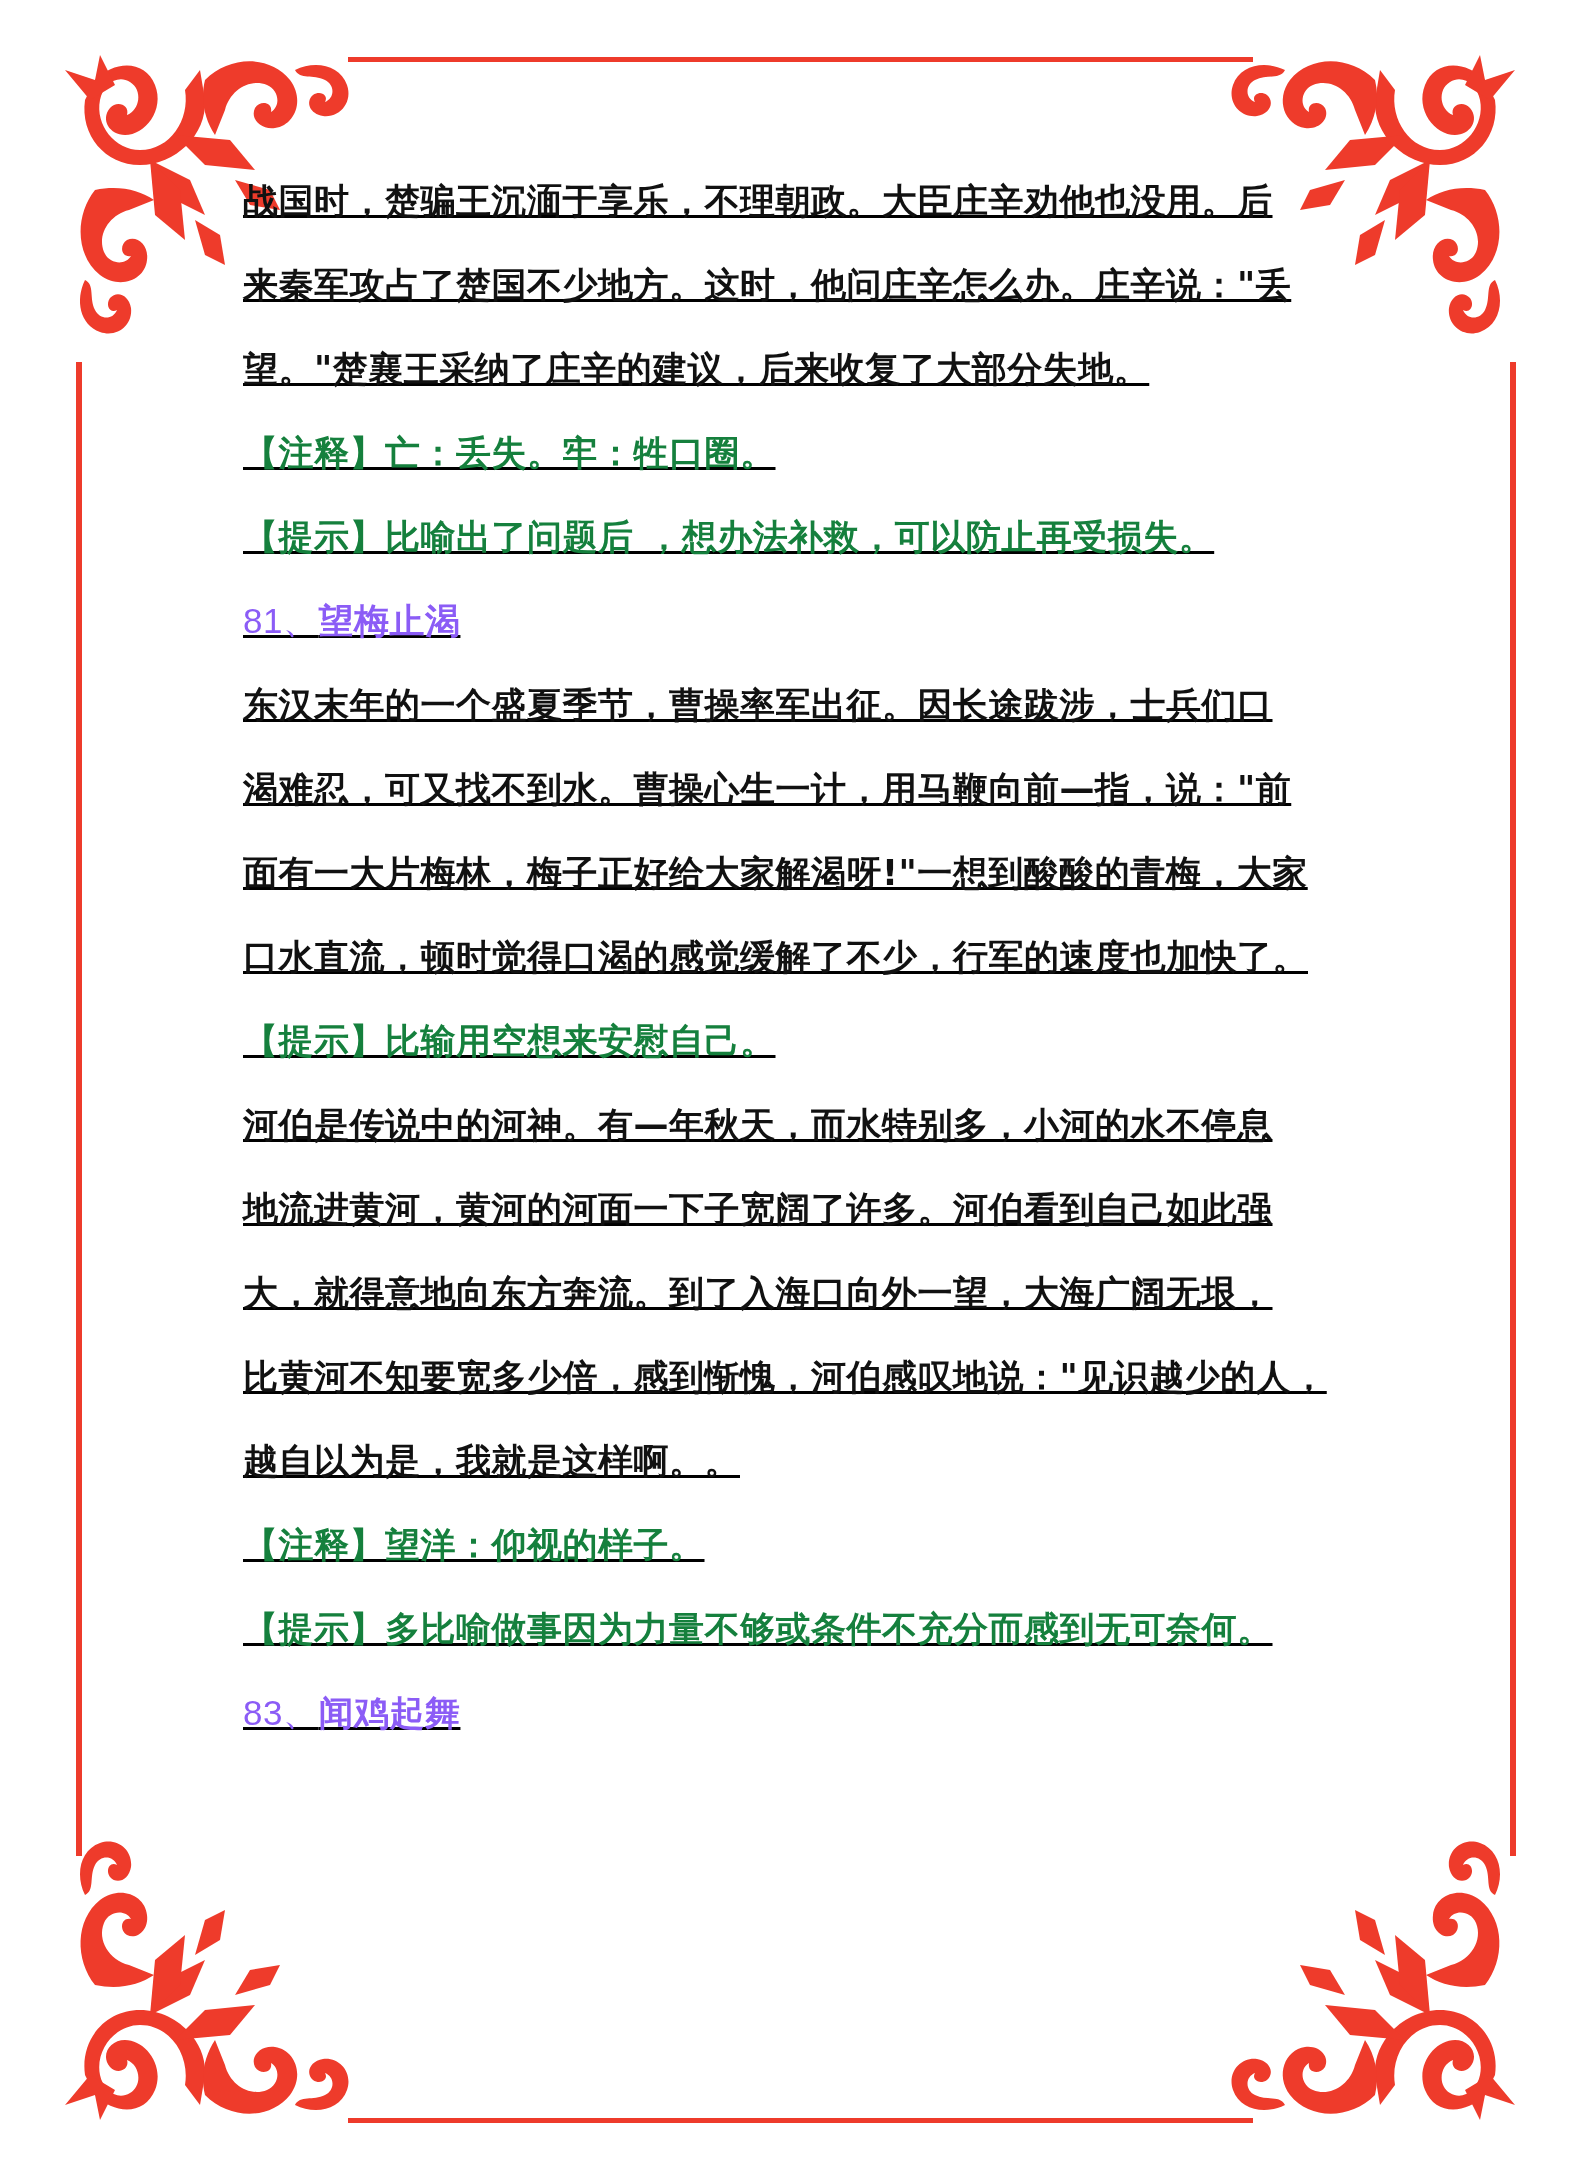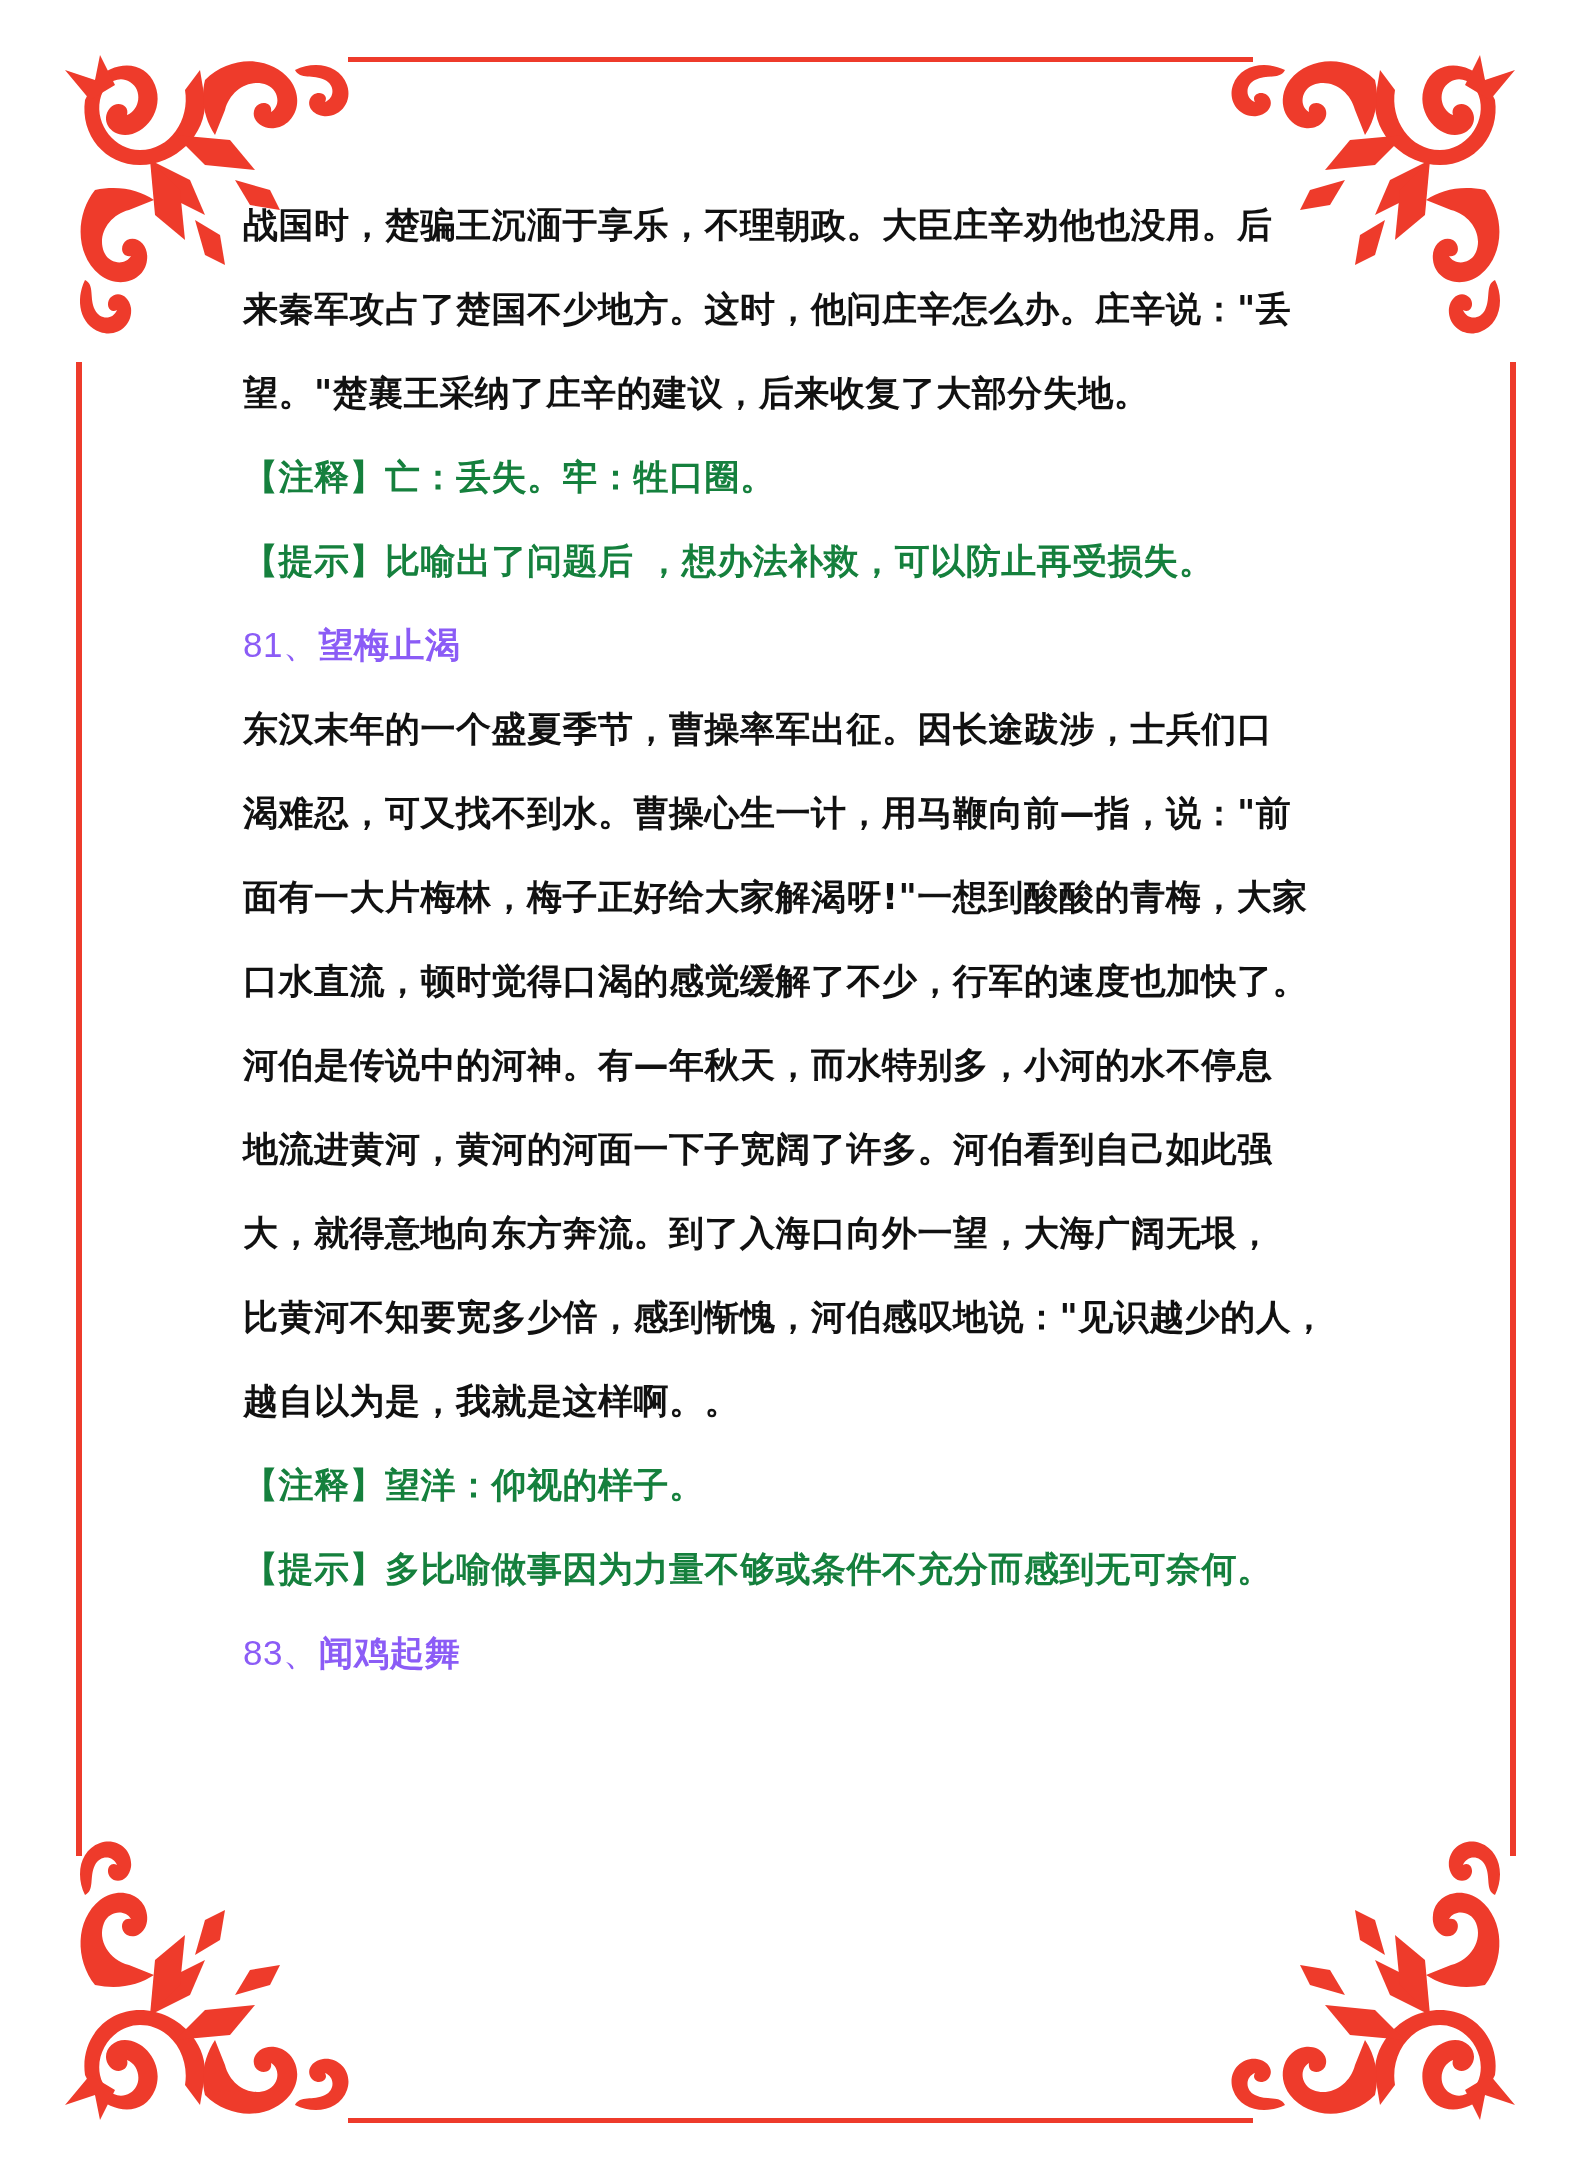--- a/index.html
+++ b/index.html
@@ -12,21 +12,21 @@
     .border-left { left: 76px; top: 362px; width: 6px; height: 1494px; }
     .border-right { left: 1510px; top: 362px; width: 6px; height: 1494px; }
 
     .corner { position: absolute; width: 300px; height: 300px; }
     .corner svg { width: 100%; height: 100%; display: block; }
     .corner-tl { left: 55px; top: 40px; }
     .corner-tr { left: 1225px; top: 40px; transform: scaleX(-1); }
     .corner-bl { left: 55px; top: 1835px; transform: scaleY(-1); }
     .corner-br { left: 1225px; top: 1835px; transform: scale(-1,-1); }
 
-    .content { position: absolute; left: 243px; top: 196px; width: 1130px; }
+    .content { position: absolute; left: 243px; top: 172px; width: 1130px; text-decoration: underline; }
     .line {
       height: 84px; line-height: 58px;
       font-family: "DejaVu Sans", "Liberation Sans", sans-serif;
       font-size: 35px; font-weight: bold; white-space: nowrap;
       letter-spacing: 0.5px;
     }
     .body-line { color: #111111; }
     .note-line { color: #15803d; }
     .title-line { color: #8b5cf6; font-weight: bold; }
     .title-num { font-family: "Liberation Sans", sans-serif; font-weight: normal; }
@@ -118,20 +118,21 @@
     <div class="line note-line">【注释】亡：丢失。牢：牲口圈。</div>
     <div class="line note-line">【提示】比喻出了问题后 ，想办法补救，可以防止再受损失。</div>
 
     <div class="line title-line">
       <span class="title-num">81、</span><span>望梅止渴</span>
     </div>
     <div class="line body-line">东汉末年的一个盛夏季节，曹操率军出征。因长途跋涉，士兵们口</div>
     <div class="line body-line">渴难忍，可又找不到水。曹操心生一计，用马鞭向前—指，说："前</div>
     <div class="line body-line">面有一大片梅林，梅子正好给大家解渴呀!"一想到酸酸的青梅，大家</div>
     <div class="line body-line">口水直流，顿时觉得口渴的感觉缓解了不少，行军的速度也加快了。</div>
+    <div class="line note-line">【提示】比输用空想来安慰自己。</div>
 
     <div class="line body-line">河伯是传说中的河神。有—年秋天，而水特别多，小河的水不停息</div>
     <div class="line body-line">地流进黄河，黄河的河面一下子宽阔了许多。河伯看到自己如此强</div>
     <div class="line body-line">大，就得意地向东方奔流。到了入海口向外一望，大海广阔无垠，</div>
     <div class="line body-line">比黄河不知要宽多少倍，感到惭愧，河伯感叹地说："见识越少的人，</div>
     <div class="line body-line">越自以为是，我就是这样啊。。</div>
     <div class="line note-line">【注释】望洋：仰视的样子。</div>
     <div class="line note-line">【提示】多比喻做事因为力量不够或条件不充分而感到无可奈何。</div>
 
     <div class="line title-line">

